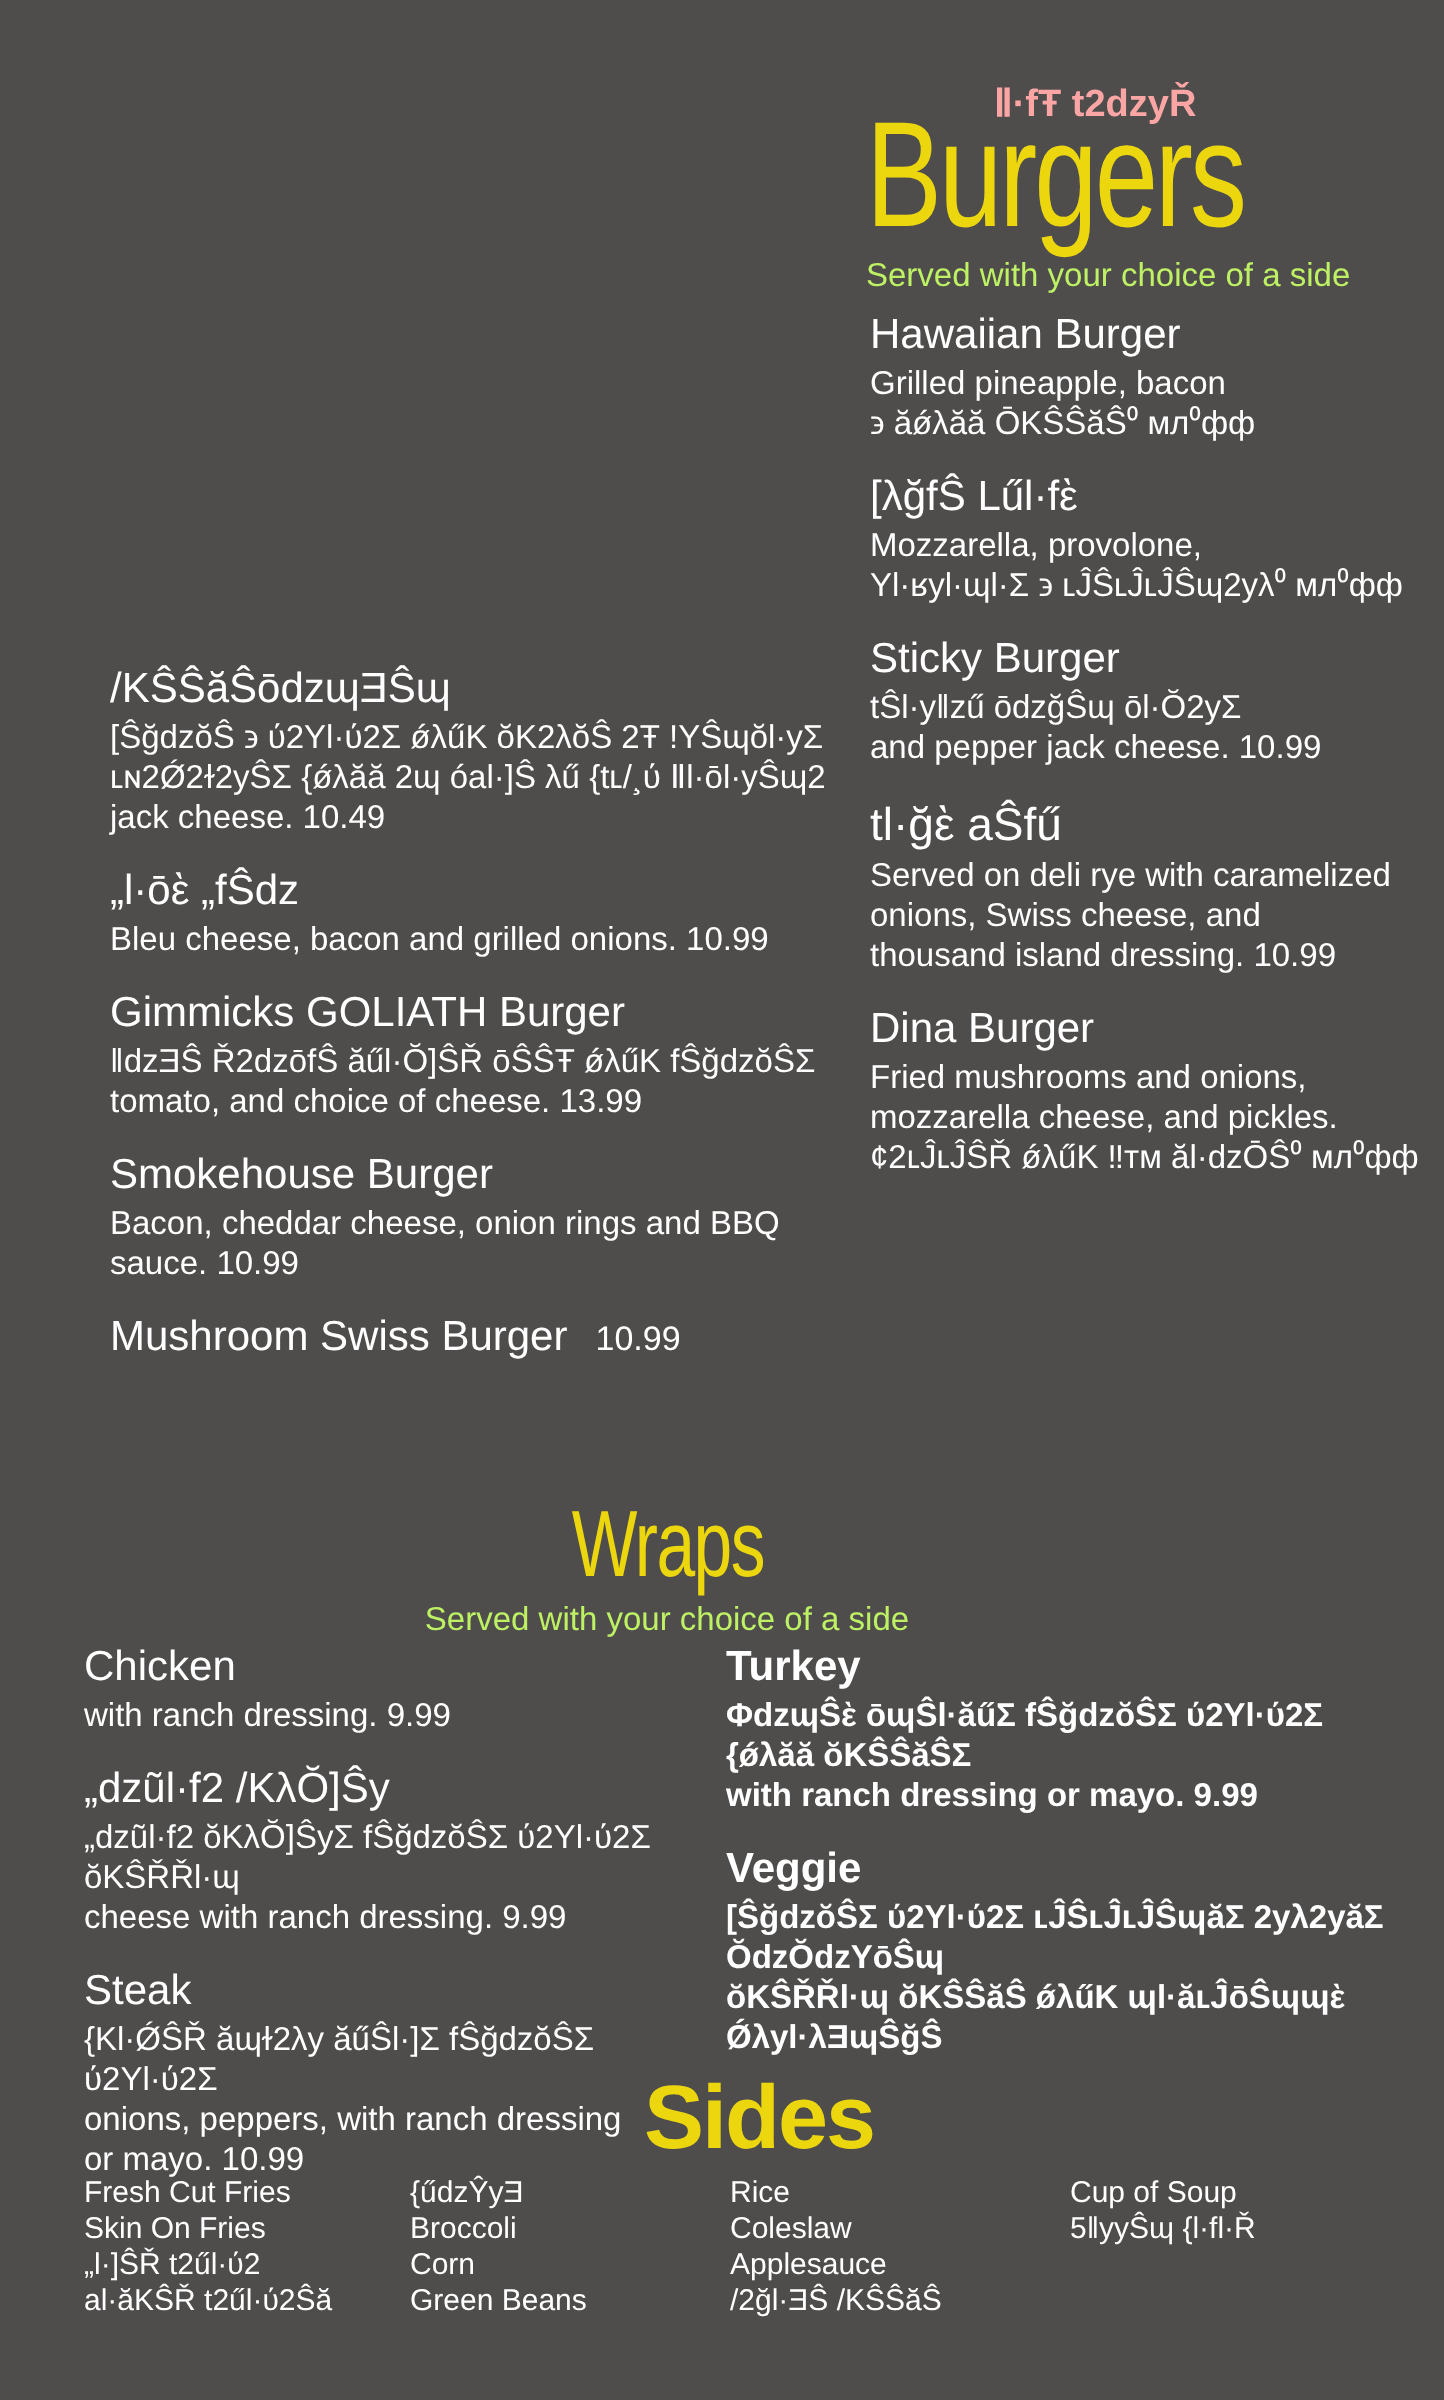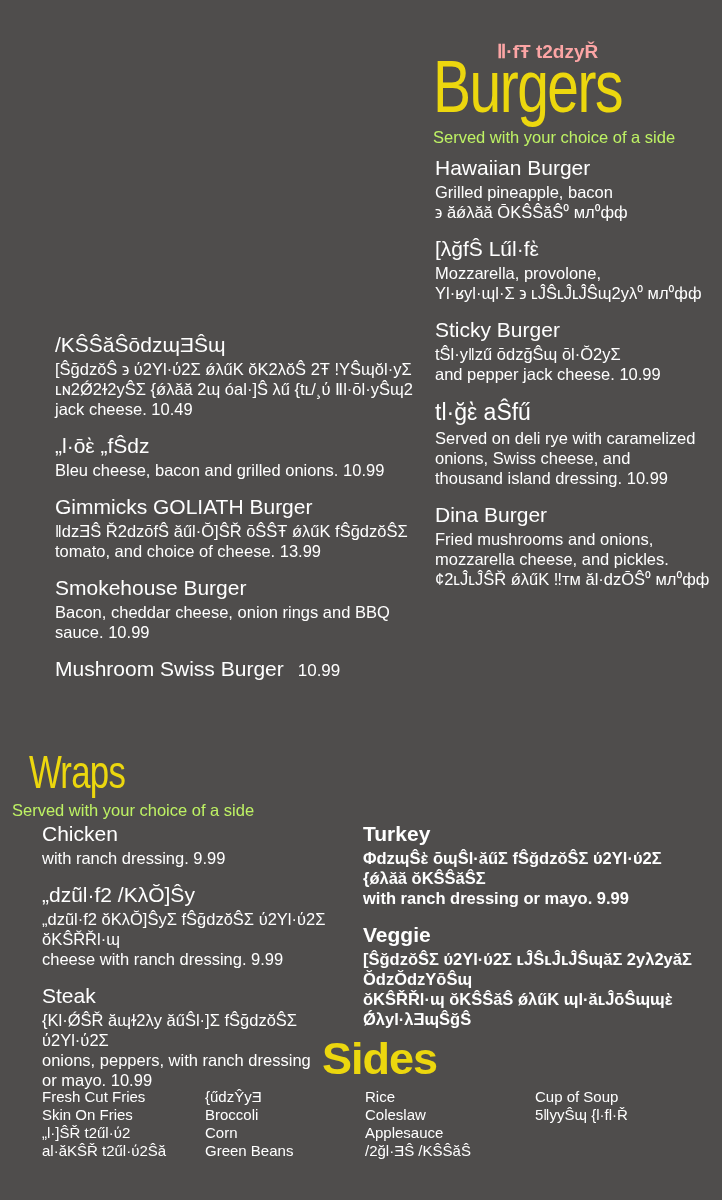--- a/index.html
+++ b/index.html
@@ -38,21 +38,21 @@
   .menu-item{margin-bottom:15px;}
   .menu-item .name{font-size:21px;line-height:24px;margin-bottom:2px;}
   .menu-item .name.lg{font-size:23px;line-height:27px;}
   .menu-item .line{font-size:16.5px;line-height:20px;}
   .line:empty{display:none;}
   .inline-price{font-size:17px;margin-left:14px;}
   
   .burgers-header{left:433px;top:40px;width:285px;}
   .burgers-right{left:435px;top:156px;width:290px;}
   .burgers-left{left:55px;top:333px;width:375px;}
-  .wraps-header{left:12px;top:748px;width:667px;text-align:left;}
+  .wraps-header{left:0;top:748px;width:667px;text-align:center;}
   .wraps-left{left:42px;top:822px;width:315px;}
   .wraps-right{left:363px;top:822px;width:345px;font-weight:bold;}
   .sides-head{left:322px;top:1036px;}
   .sides-col{top:1088px;width:160px;}
   .sides-col .side-line{font-size:15px;line-height:18px;white-space:nowrap;}
   .side-line.g{font-weight:normal;}
   .c1{left:42px;} .c2{left:205px;} .c3{left:365px;} .c4{left:535px;}
 </style>
 </head>
 <body>

